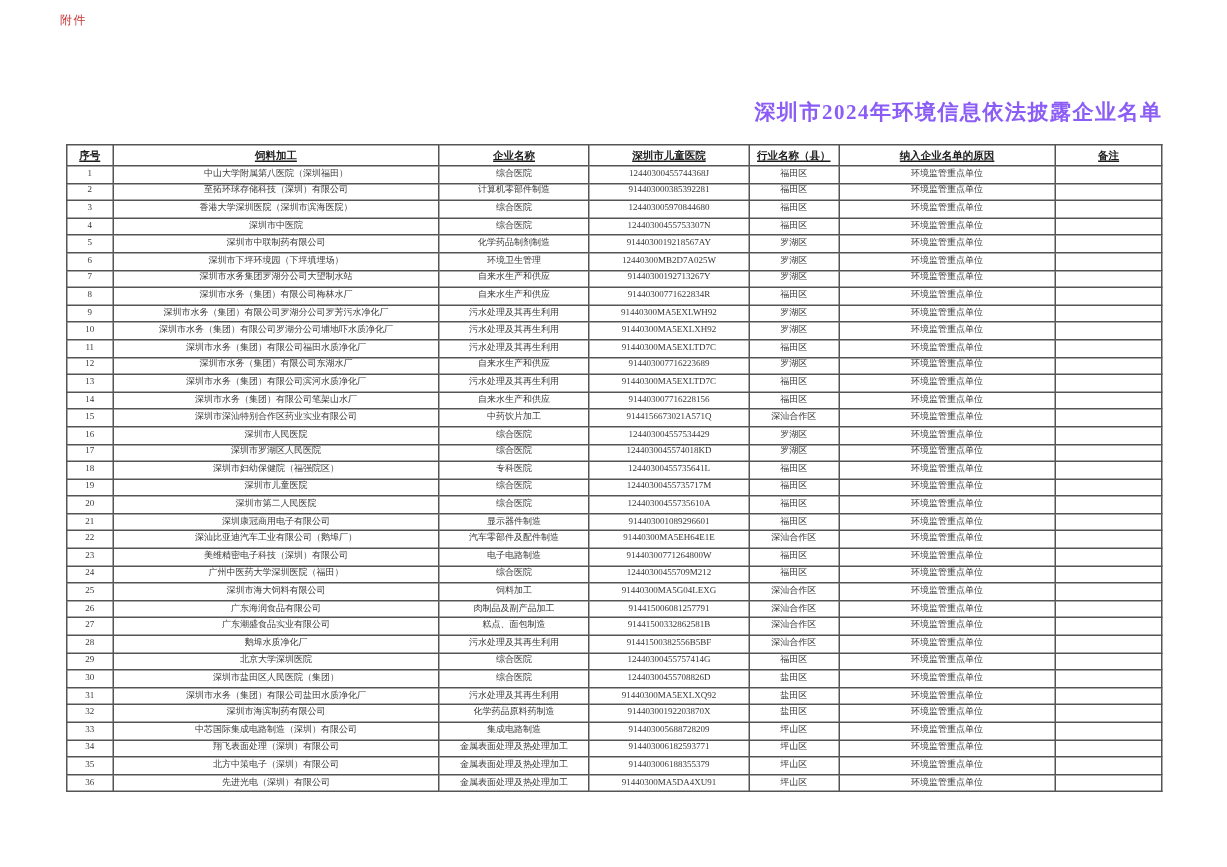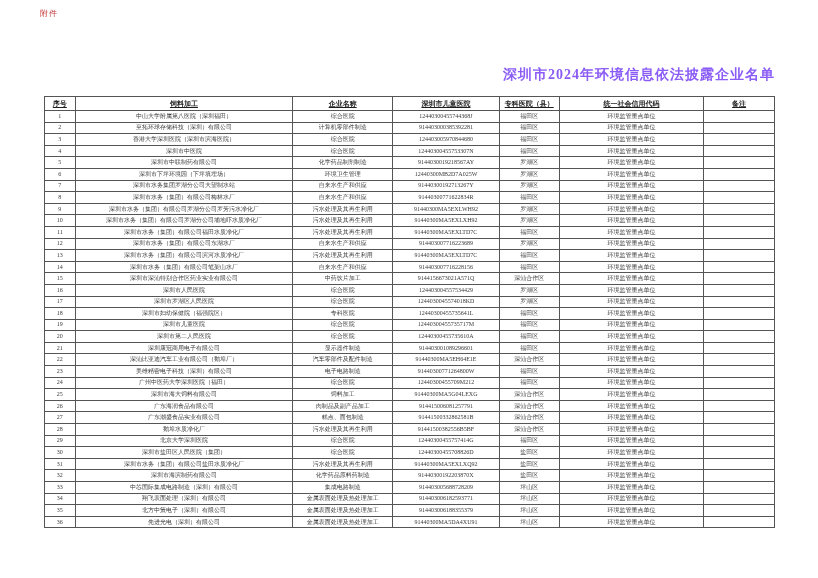--- a/index.html
+++ b/index.html
@@ -64,22 +64,22 @@
       <col style="width:8.2%">
       <col style="width:19.8%">
       <col style="width:9.7%">
     </colgroup>
     <thead>
         <tr>
           <th>序号</th>
           <th>饲料加工</th>
           <th>企业名称</th>
           <th>深圳市儿童医院</th>
-          <th>专科医院（县）</th>
-          <th>统一社会信用代码</th>
+          <th>行业名称（县）</th>
+          <th>纳入企业名单的原因</th>
           <th>备注</th>
         </tr>
       </thead>
     <tbody>
         <tr>
           <td class="cell-no">1</td>
           <td class="cell-company-name">中山大学附属第八医院（深圳福田）</td>
           <td class="cell-industry">综合医院</td>
           <td class="cell-code">12440300455744368J</td>
           <td class="cell-district">福田区</td>

